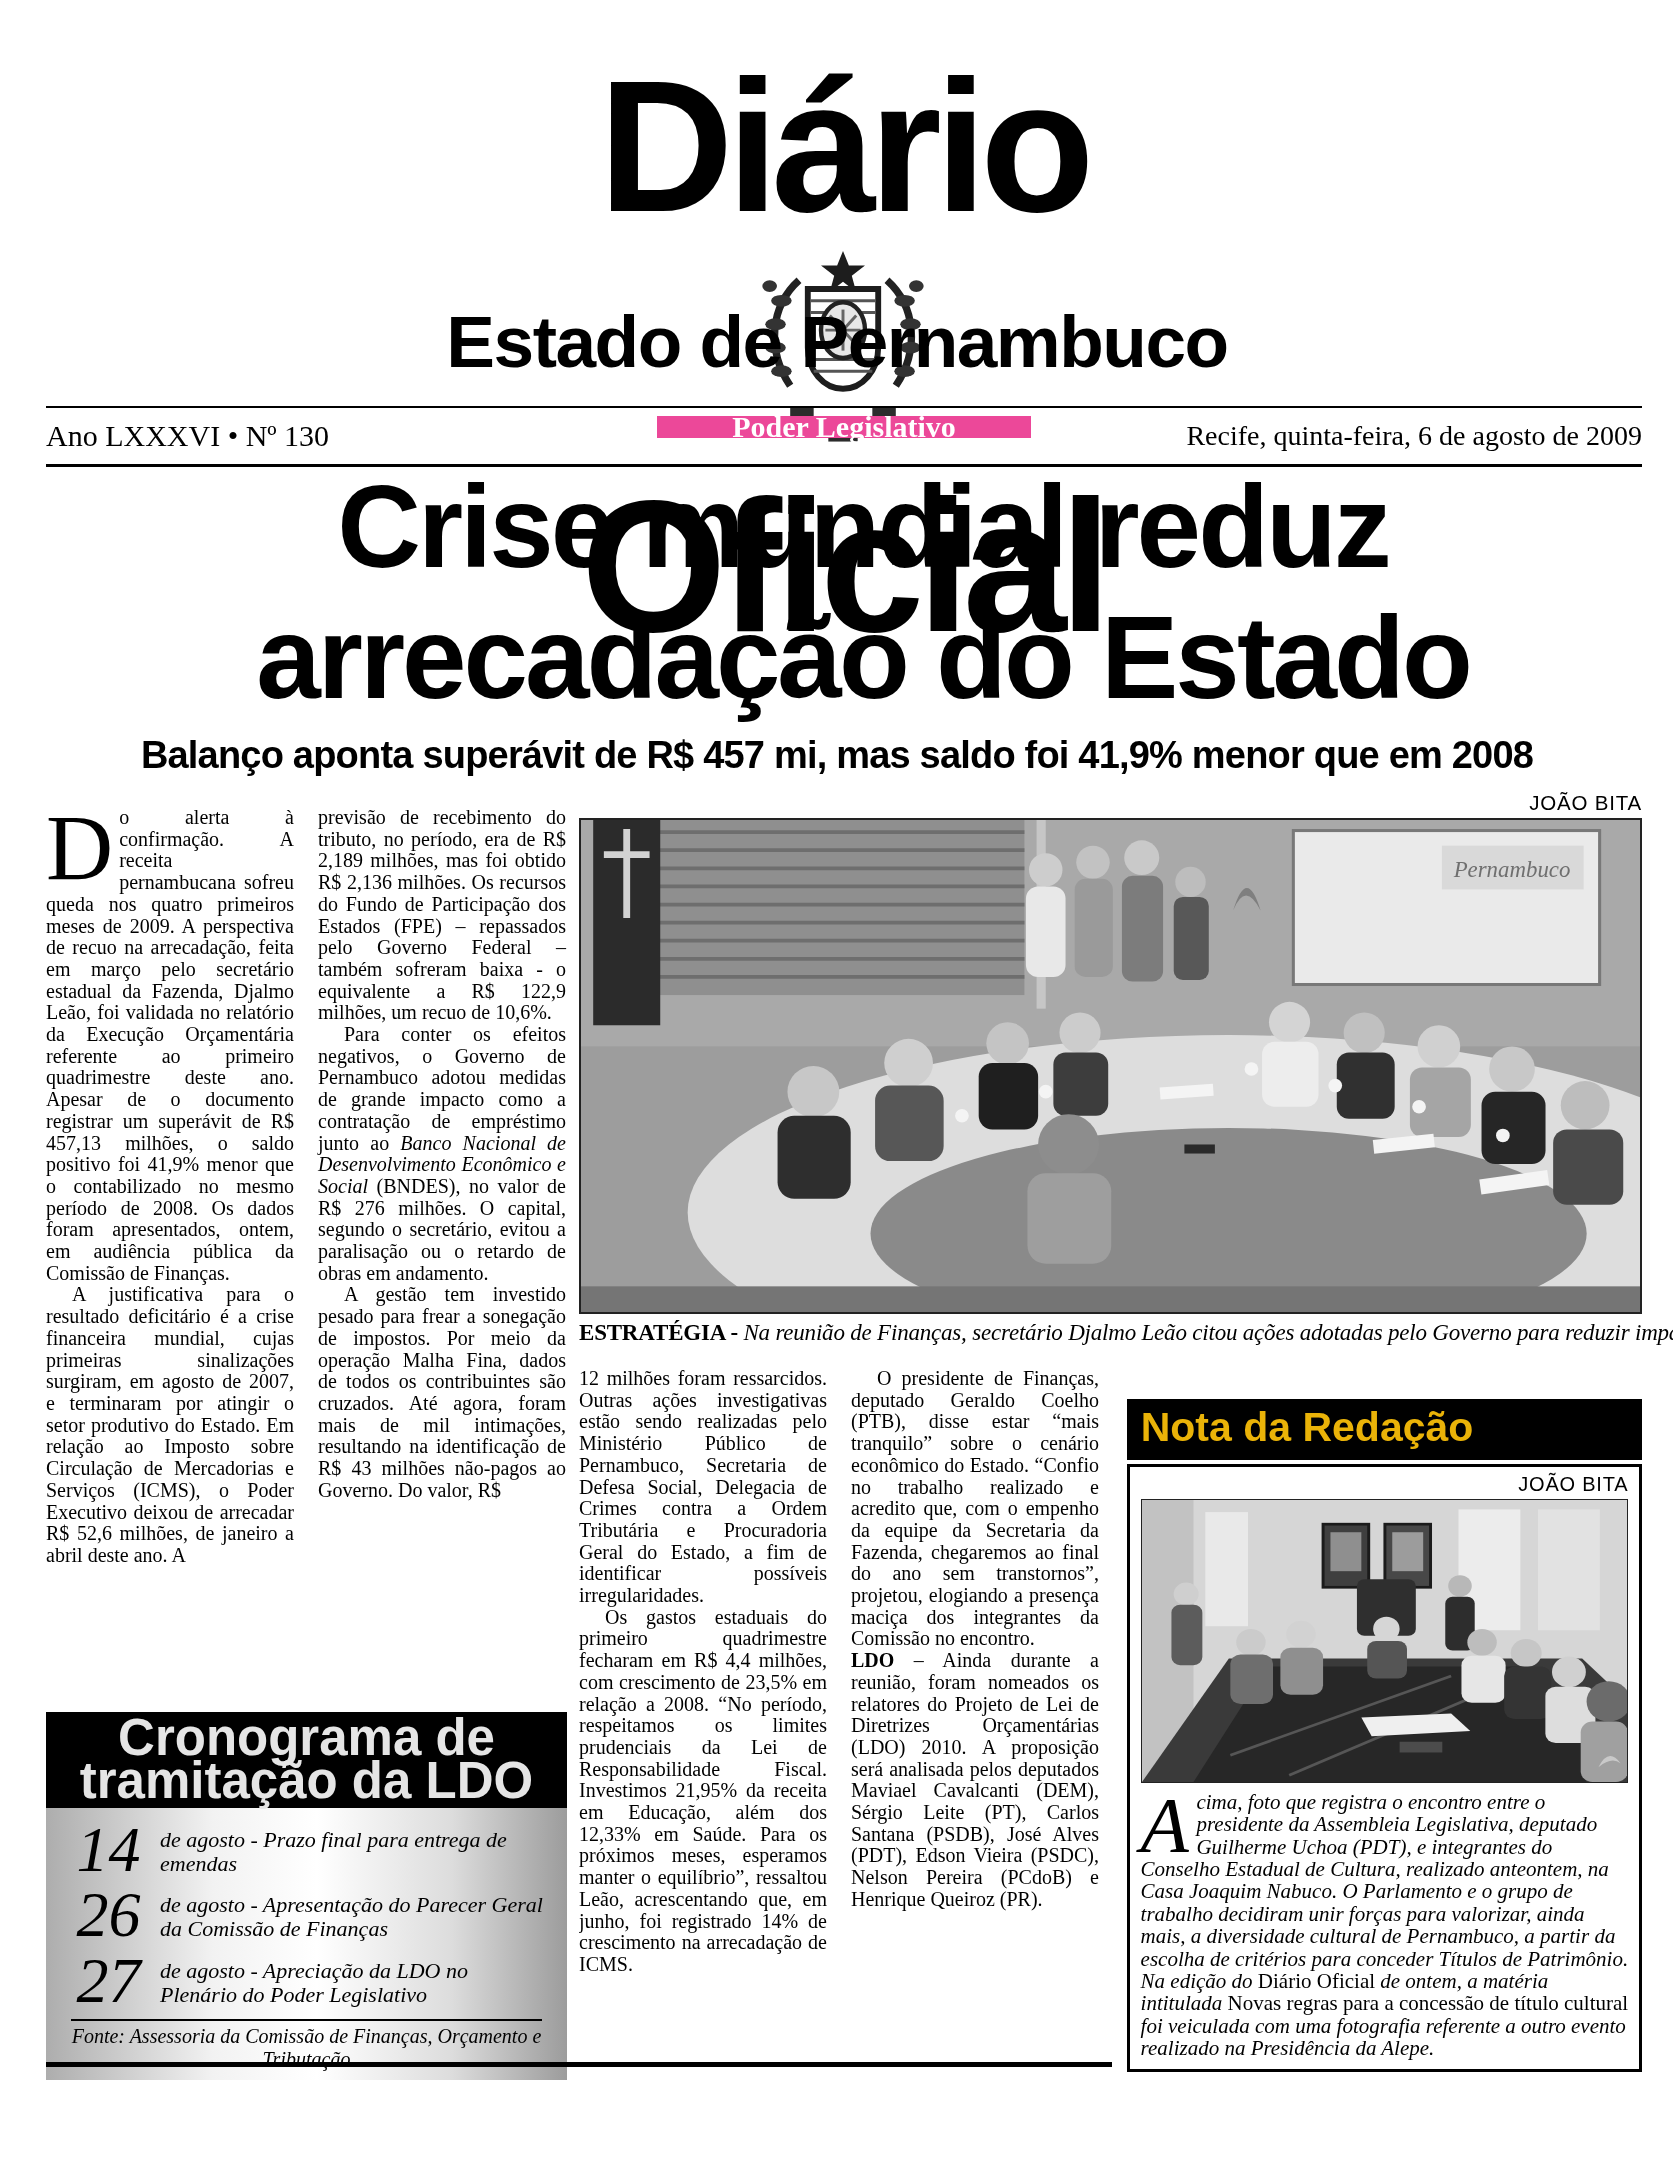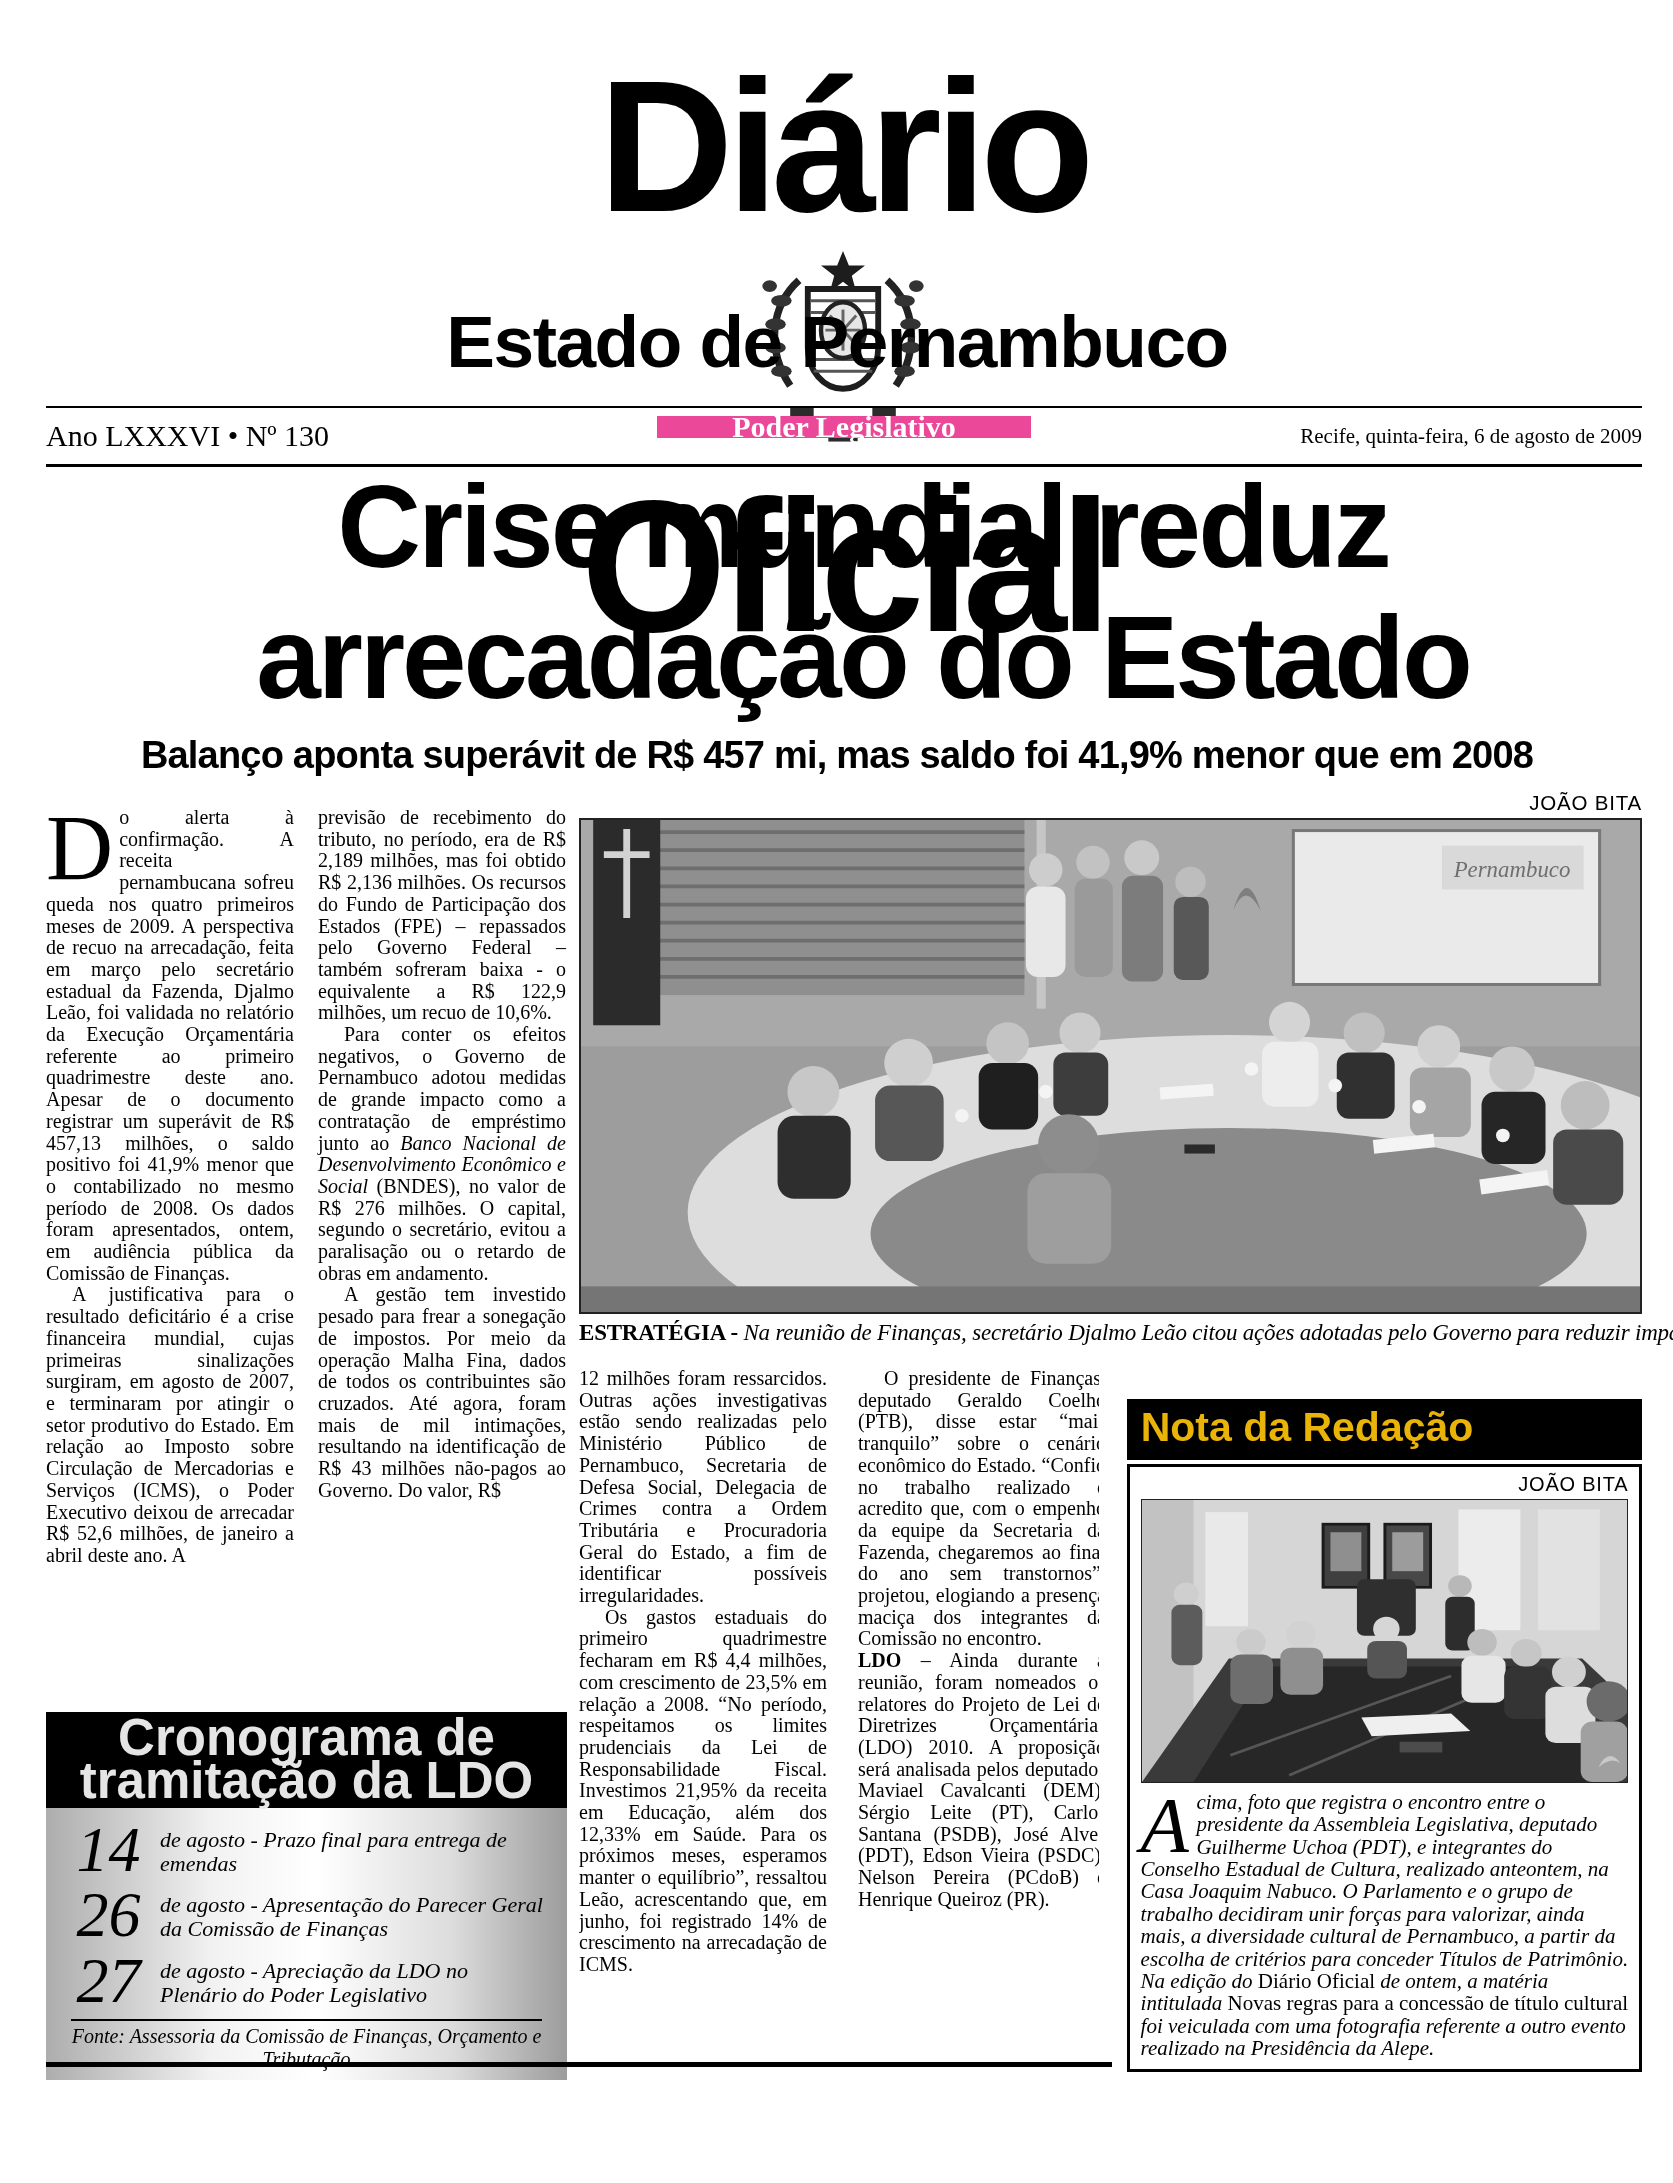--- a/index.html
+++ b/index.html
@@ -21,21 +21,21 @@
 
   
   .info-bar { position:absolute; top:406px; left:46px; right:32px; height:61px;
     border-top:2.3px solid #000; border-bottom:3.8px solid #000;
     display:flex; align-items:center; justify-content:space-between;
     font-family:Liberation Serif, serif; }
   .edition { font-size:30px; letter-spacing:0; }
   .badge { position:absolute; left:50%; transform:translateX(-50%); top:8.4px;
     background:#ec4899; color:#fff; width:374px; height:22px; display:flex;
     align-items:center; justify-content:center; font-weight:bold; font-size:30px; }
-  .dateline { font-size:21px; }
+  .dateline { font-size:28px; }
 
   
   .headline { position:absolute; top:462px; left:0; width:100%; text-align:center;
     font-family:"Liberation Sans", sans-serif; font-weight:bold; font-size:116px;
     line-height:131px; letter-spacing:-3px;margin-left:26px; }
   .subheadline { position:absolute; top:734px; left:0; width:100%; text-align:center;
     font-family:"Liberation Sans", sans-serif; font-weight:bold; font-size:38px;
     letter-spacing:-0.8px; white-space:nowrap; }
 
   
@@ -69,21 +69,21 @@
   .photo-block { position:absolute; top:791px; left:579px; right:32px; }
   .credit { text-align:right; font-family:"Liberation Sans", sans-serif;
     font-size:20.5px; letter-spacing:0.8px; margin-bottom:3px; }
   .photo-frame { height:496px; border:2.3px solid #222; background:#aaa; }
   .photo-frame svg, .nota-photo svg { width:100%; height:100%; display:block; }
   .caption { margin-top:6px; font-size:23px; letter-spacing:-0.2px; white-space:nowrap; }
   .cap-lead { font-weight:bold; }
   .cap-text { font-style:italic; }
 
   .lower-cols { position:absolute; top:1368px; left:579px; width:520px; height:684px;
-    overflow:hidden; display:flex; gap:31px; }
+    overflow:hidden; display:flex; gap:24px; }
 
   
   .nota { position:absolute; top:1399px; left:1127px; right:32px; }
   .nota-head { background:#000; color:#eab308; font-family:"Liberation Sans", sans-serif;
     font-weight:bold; font-size:41px; padding:4.6px 13.7px 9px; }
   .nota-box { border:3px solid #000; margin-top:4.6px; padding:6px 10.6px 9px; background:#fff; }
   .nota-credit { text-align:right; font-family:"Liberation Sans", sans-serif;
     font-size:20px; letter-spacing:0.8px; margin-bottom:3px; }
   .nota-photo { height:284px; border:1.5px solid #222; background:#ccc; }
   .nota-text { margin-top:7.6px; font-style:italic; font-size:21px; line-height:22.4px; }

